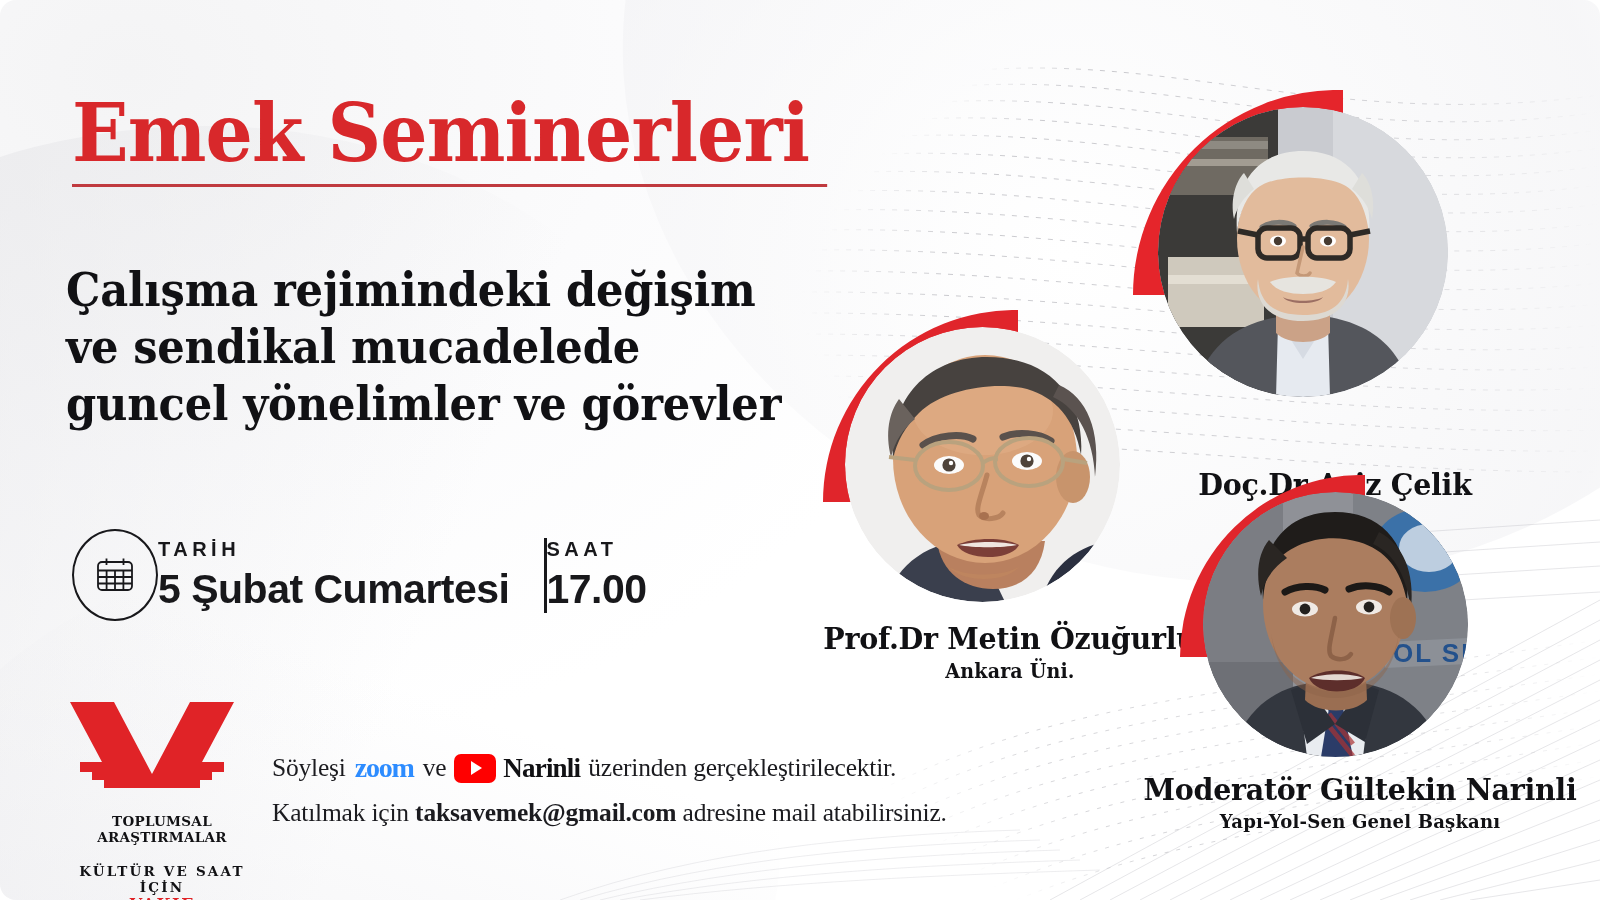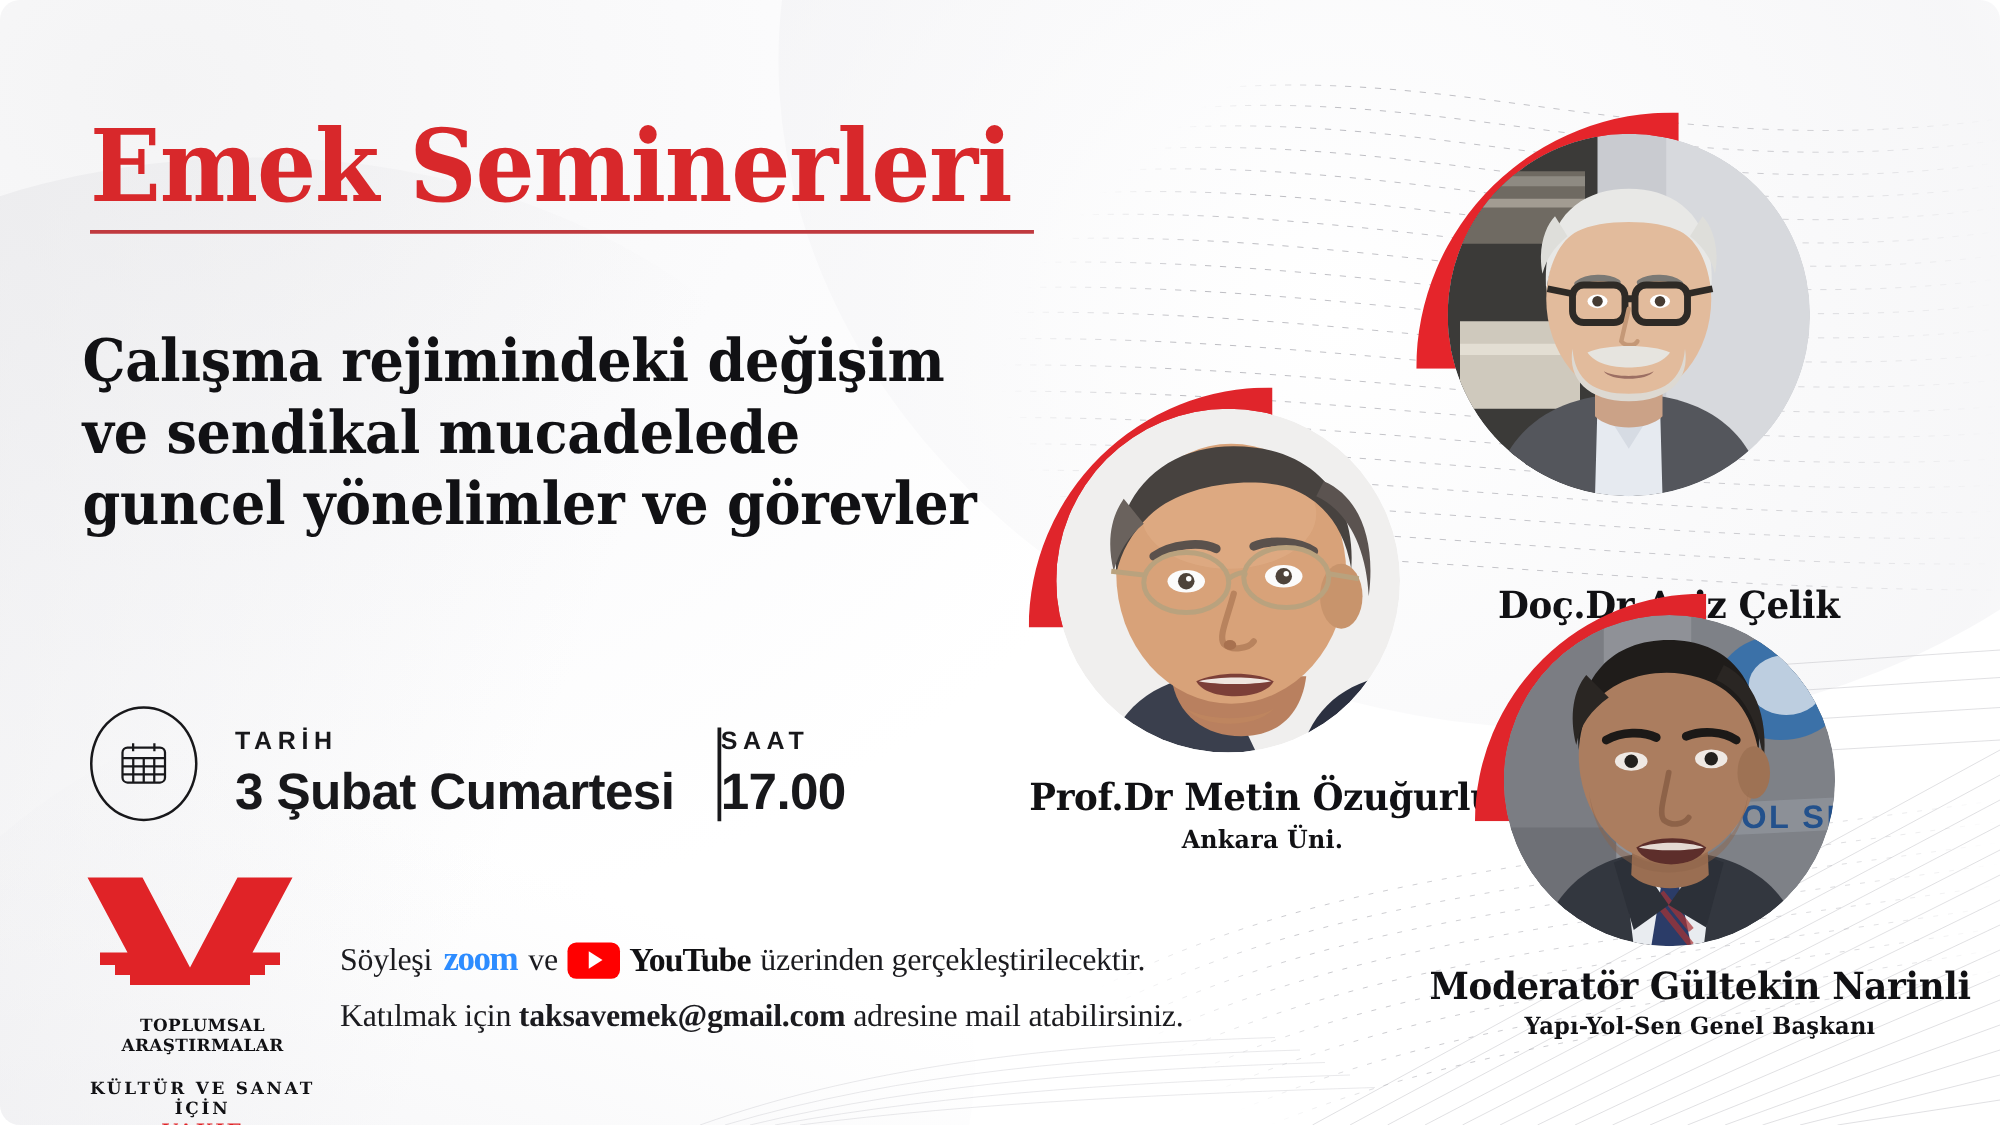--- a/index.html
+++ b/index.html
@@ -74,21 +74,21 @@
     font-size:47px;
     line-height:1.21;
     color:#111114;
     letter-spacing:-.2px;
     transform:scaleX(.92);
     transform-origin:left top;
     white-space:pre-line;
   }
 
   
-  .datetime { position:absolute; left:72px; top:565px; display:flex; align-items:flex-end; gap:30px; }
+  .datetime { position:absolute; left:72px; top:529px; display:flex; align-items:center; }
   .cal-circle {
     width:86px; height:92px; border:2px solid #18181b;
     border-radius:50%;
     display:flex; align-items:center; justify-content:center;
     flex:0 0 auto;
   }
   .dt-cols { display:flex; align-items:flex-start; gap:0; }
   .dt-col { padding:0 34px 0 0; }
   .dt-col.second { border-left:3px solid #18181b; }
   .dt-kicker {
@@ -300,48 +300,48 @@
           <line x1="22" y1="17.5" x2="22" y2="37"></line>
           <line x1="30.4" y1="17.5" x2="30.4" y2="37"></line>
           <line x1="5" y1="24" x2="39" y2="24"></line>
           <line x1="5" y1="30.5" x2="39" y2="30.5"></line>
         </svg>
       </div>
 
       <div class="dt-cols">
         <div class="dt-col">
           <div class="dt-kicker">TARİH</div>
-          <div class="dt-value">3 Şubat Cumartesi</div>
+          <div class="dt-value">5 Şubat Cumartesi</div>
         </div>
         <div class="dt-col second">
           <div class="dt-kicker">SAAT</div>
           <div class="dt-value">17.00</div>
         </div>
       </div>
     </div>
 
     <div class="logo">
       <svg class="logo-mark" viewBox="0 0 180 95">
         <path d="M8,2 L52,2 L90,74 L128,2 L172,2 L140,62 L162,62 L162,72 L150,72 L150,80 L138,80 L138,88 L42,88 L42,80 L30,80 L30,72 L18,72 L18,62 L40,62 Z" fill="#e02327"></path>
       </svg>
       <div class="logo-l1">TOPLUMSAL ARAŞTIRMALAR</div>
-      <div class="logo-l2">KÜLTÜR VE SANAT İÇİN</div>
+      <div class="logo-l2">KÜLTÜR VE SAAT İÇİN</div>
       <div class="logo-l3">VAKIF</div>
     </div>
 
     <div class="footer">
       <div class="f-line">
         <span>Söyleşi</span>
         <span class="zoom-logo">zoom</span>
         <span>ve</span>
         <span class="yt-badge">
           <span class="yt-box">
               <span class="yt-tri"></span>
             </span>
-          <span class="yt-word">YouTube</span>
+          <span class="yt-word">Narinli</span>
         </span>
         <span>üzerinden gerçekleştirilecektir.</span>
       </div>
       <div class="f-line">
         <span>Katılmak için</span>
         <span>&nbsp;</span>
         <span class="f-strong">taksavemek@gmail.com</span>
         <span>&nbsp;</span>
         <span>adresine mail atabilirsiniz.</span>
       </div>

